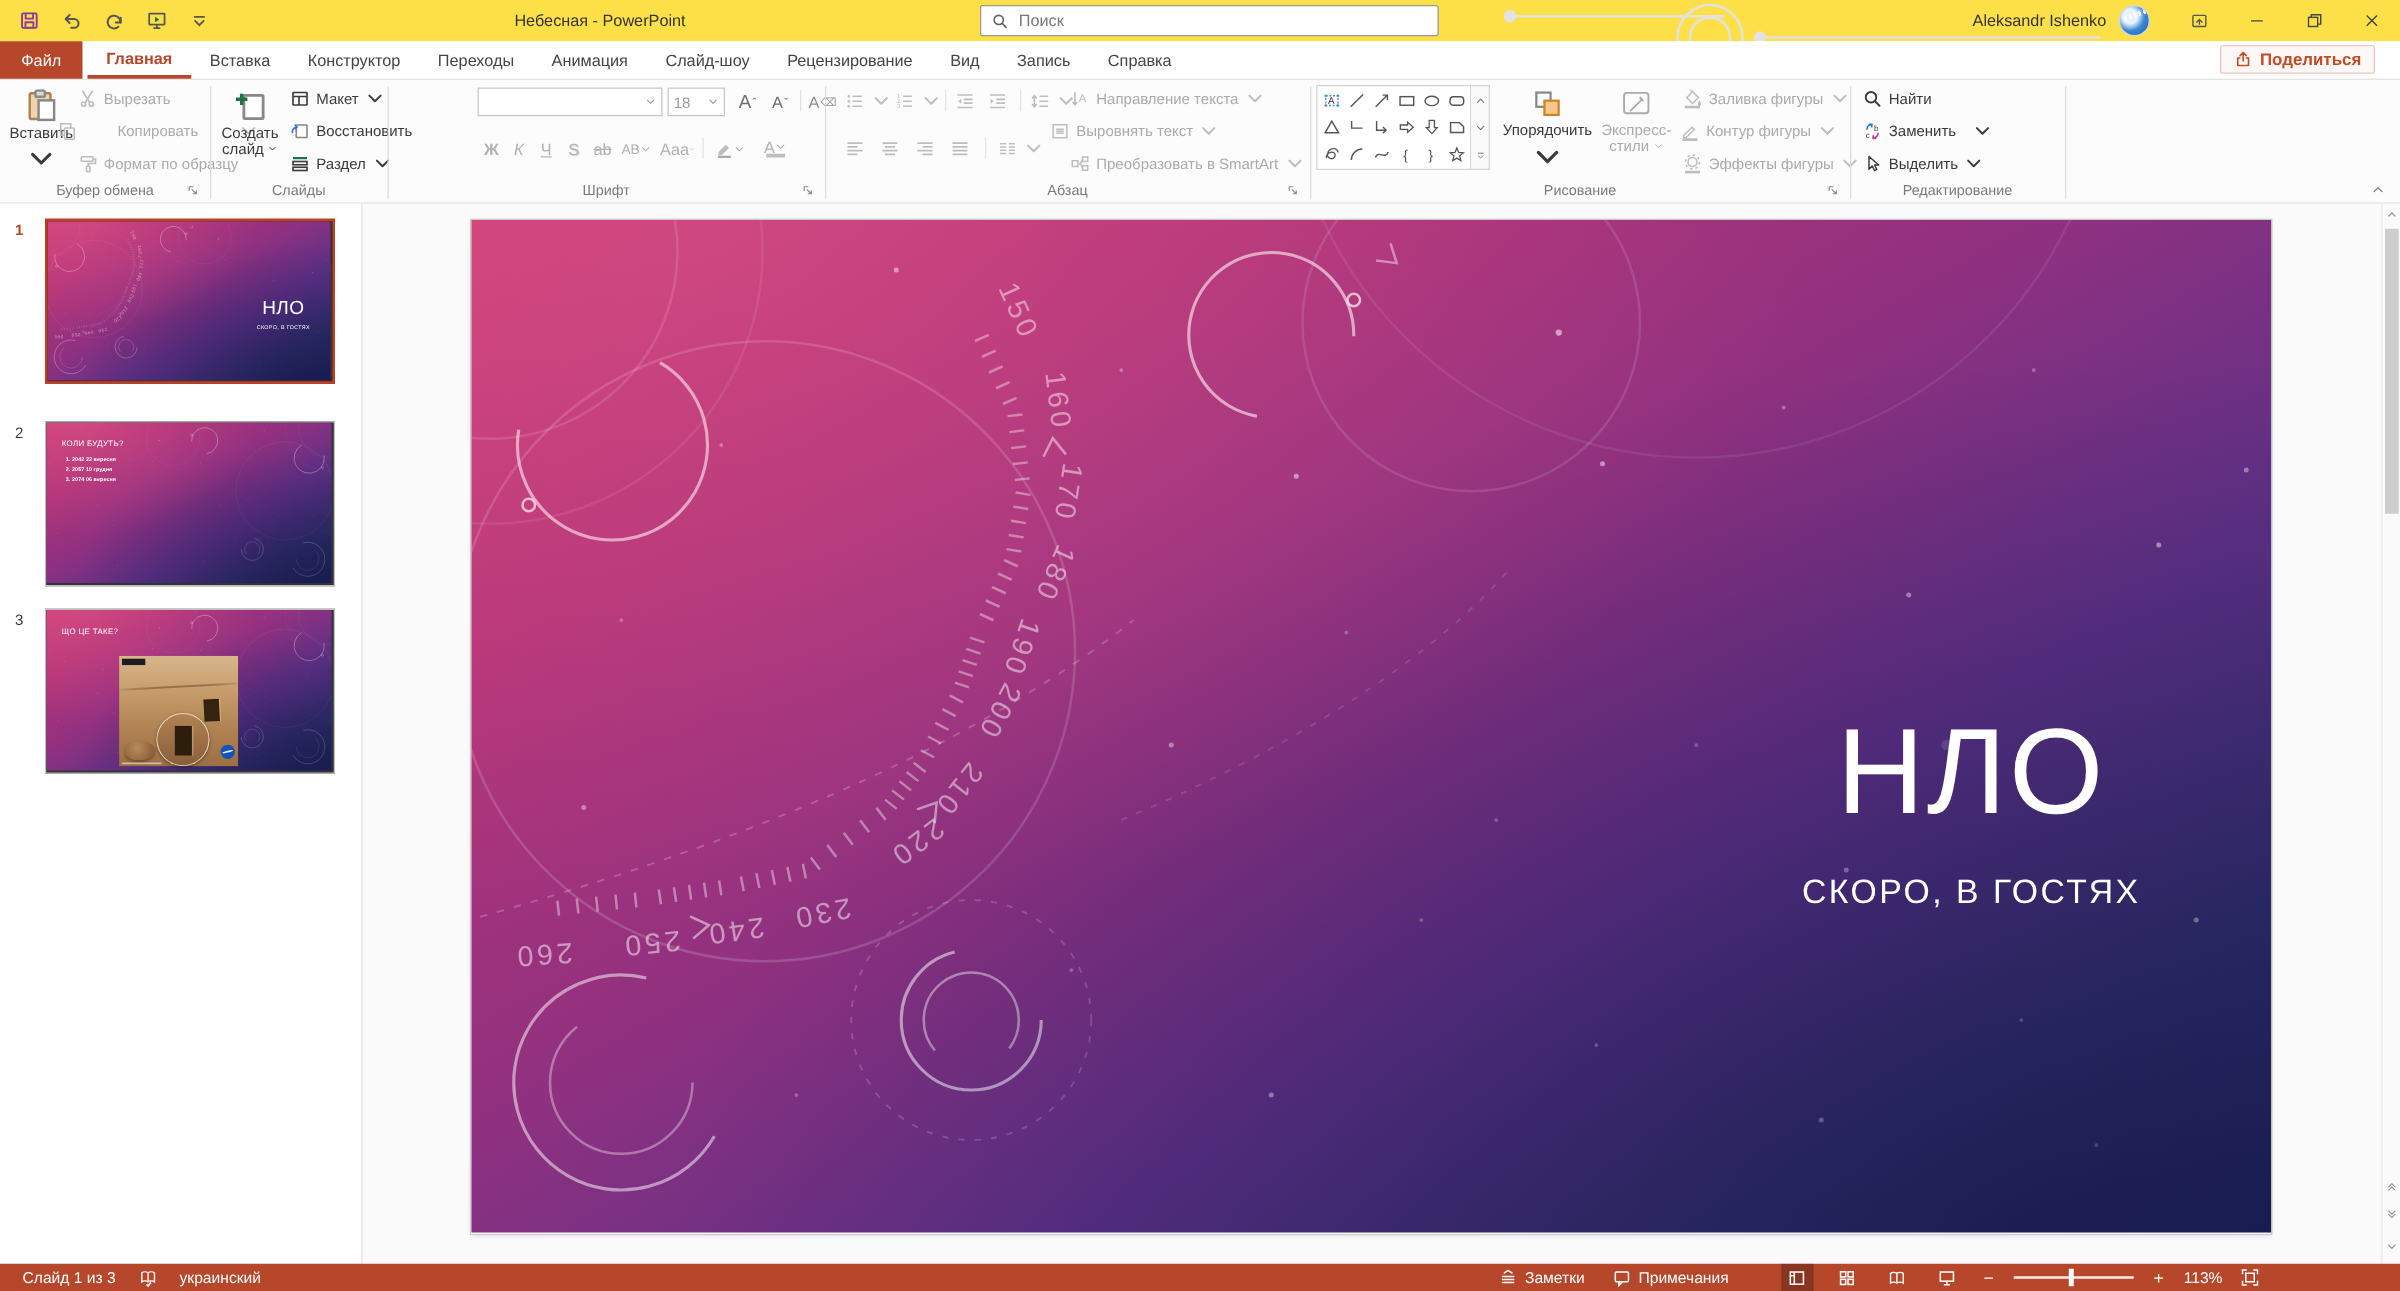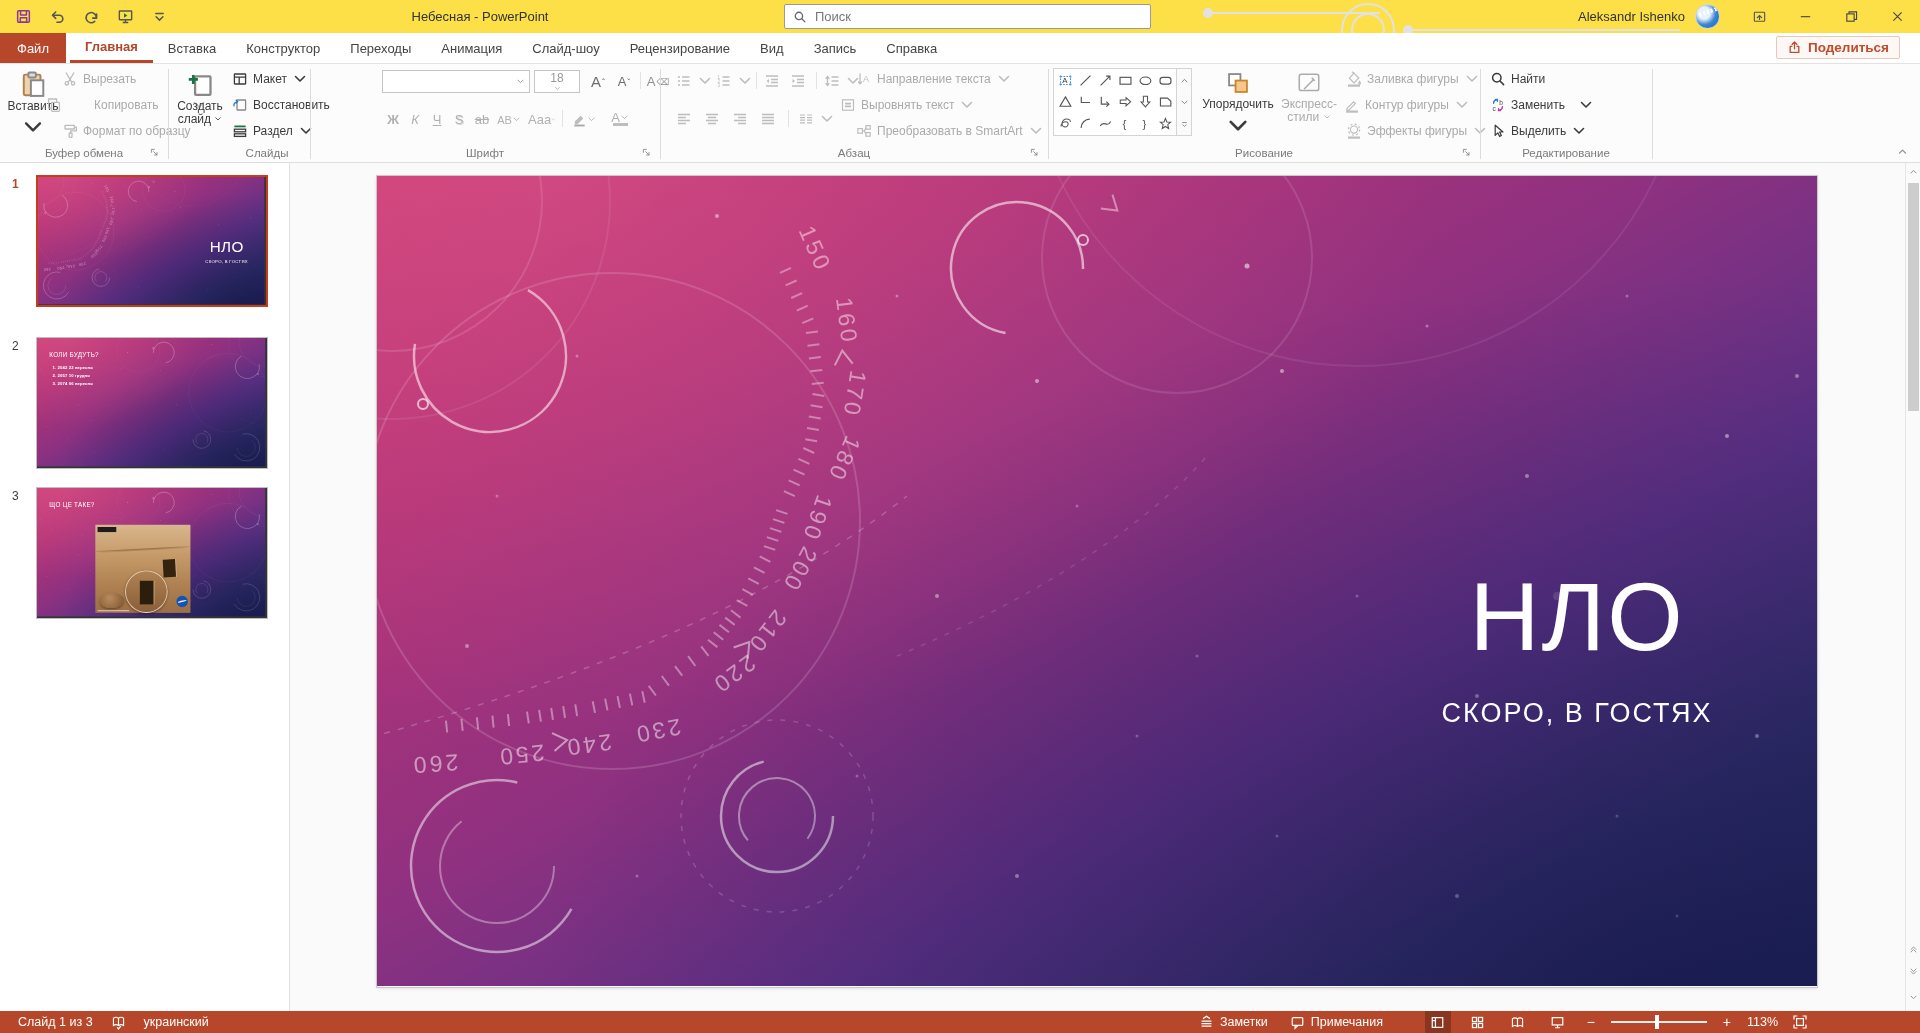--- a/index.html
+++ b/index.html
@@ -350,32 +350,32 @@
               <path d="M2.4 3.4h11.2" stroke="#1E7145" stroke-width="1.8"></path>
               <rect x="2.4" y="6.2" width="11.2" height="2.6"></rect>
               <rect x="2.4" y="10.8" width="11.2" height="2.6"></rect>
             </g>
           </svg>
         <span>Раздел</span>
         <svg class="cdn" viewBox="0 0 16 16">
             <path d="M3.5 5.5 8 10l4.5-4.5" fill="none" stroke="currentColor" stroke-width="1.6" stroke-linecap="round" stroke-linejoin="round"></path>
           </svg>
       </div>
-      <div class="grp-label" style="left:0;width:142px;margin-left:28px;">Слайды</div>
+      <div class="grp-label" style="left:0;width:142px;">Слайды</div>
     </div>
     <div class="gsep" style="left:310px;"></div>
 
     <div class="grp" style="left:310px;width:350px;">
       <div class="combo" style="left:72px;top:6px;width:148px;">
         <span></span>
         <svg class="cdn" viewBox="0 0 16 16">
             <path d="M3.5 5.5 8 10l4.5-4.5" fill="none" stroke="currentColor" stroke-width="1.6" stroke-linecap="round" stroke-linejoin="round"></path>
           </svg>
       </div>
-      <div class="combo" style="left:224px;top:6px;width:46px;flex-direction:column;">
+      <div class="combo" style="left:224px;top:6px;width:46px;">
         <span>18</span>
         <svg class="cdn" viewBox="0 0 16 16">
             <path d="M3.5 5.5 8 10l4.5-4.5" fill="none" stroke="currentColor" stroke-width="1.6" stroke-linecap="round" stroke-linejoin="round"></path>
           </svg>
       </div>
       <div class="fbtn" style="left:276px;top:6px;width:24px;font-size:15px;color:#6d6d6d;">
           <span>А</span>
           <sup>ˆ</sup>
         </div>
       <div class="fbtn" style="left:302px;top:6px;width:24px;font-size:13px;color:#6d6d6d;">

